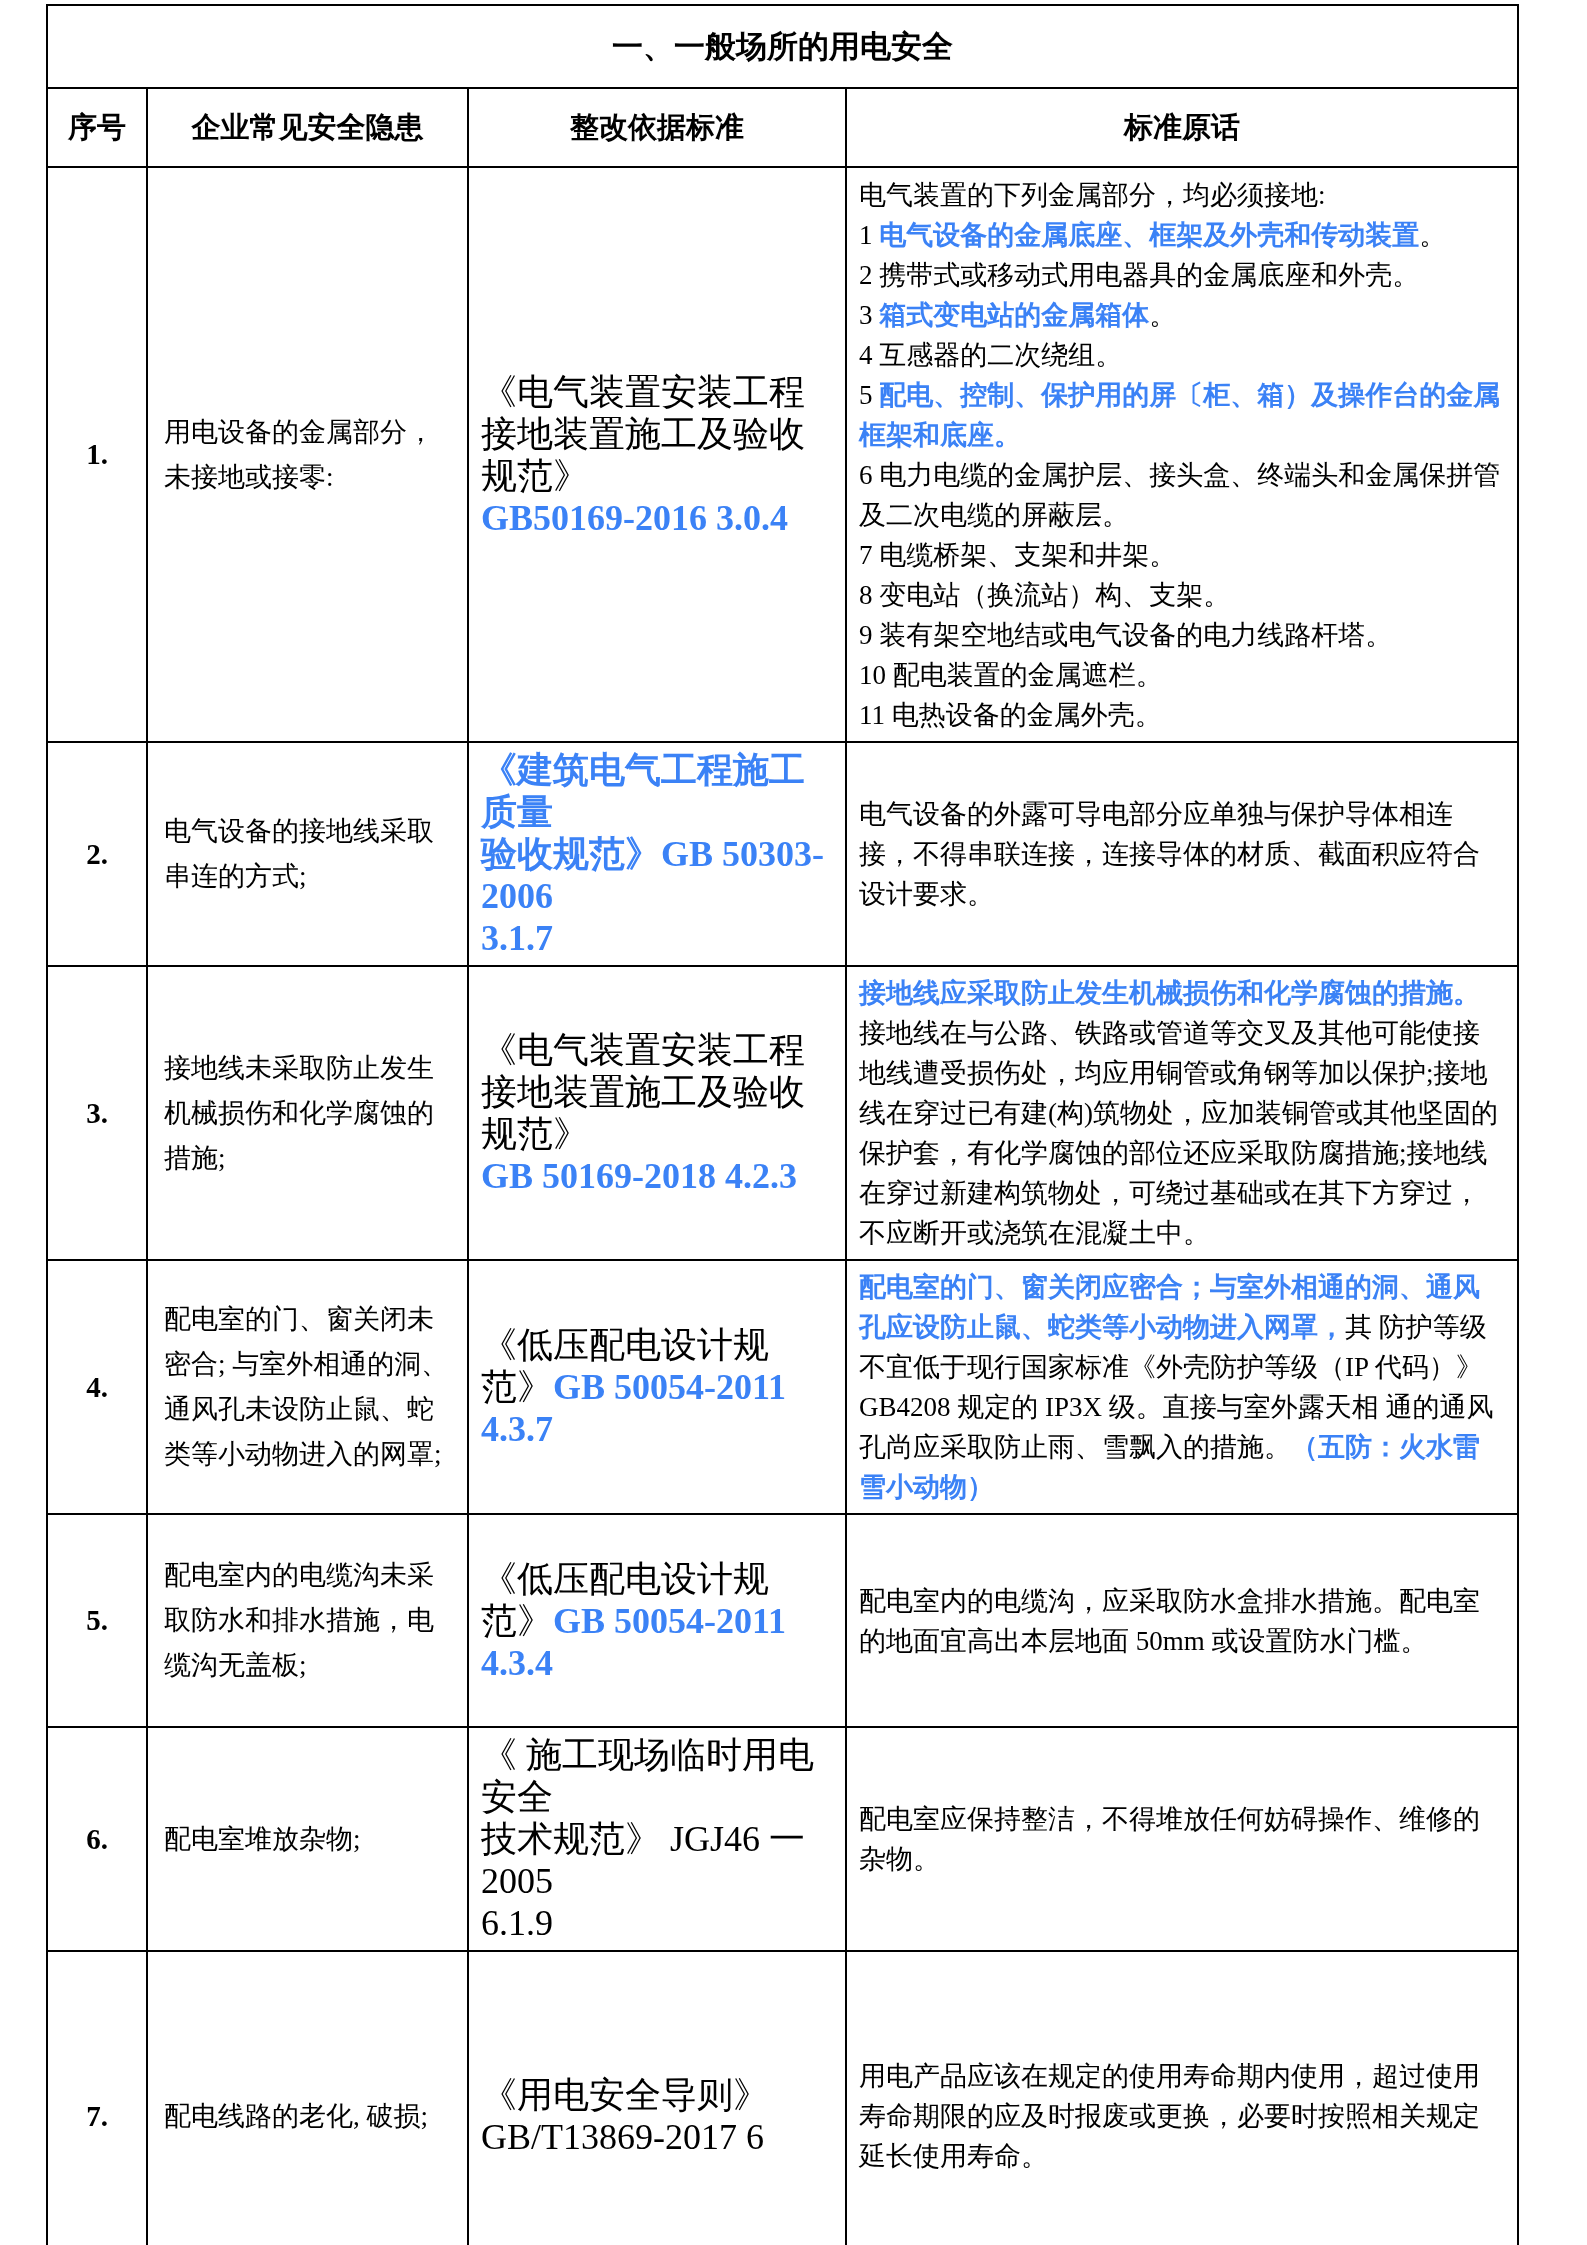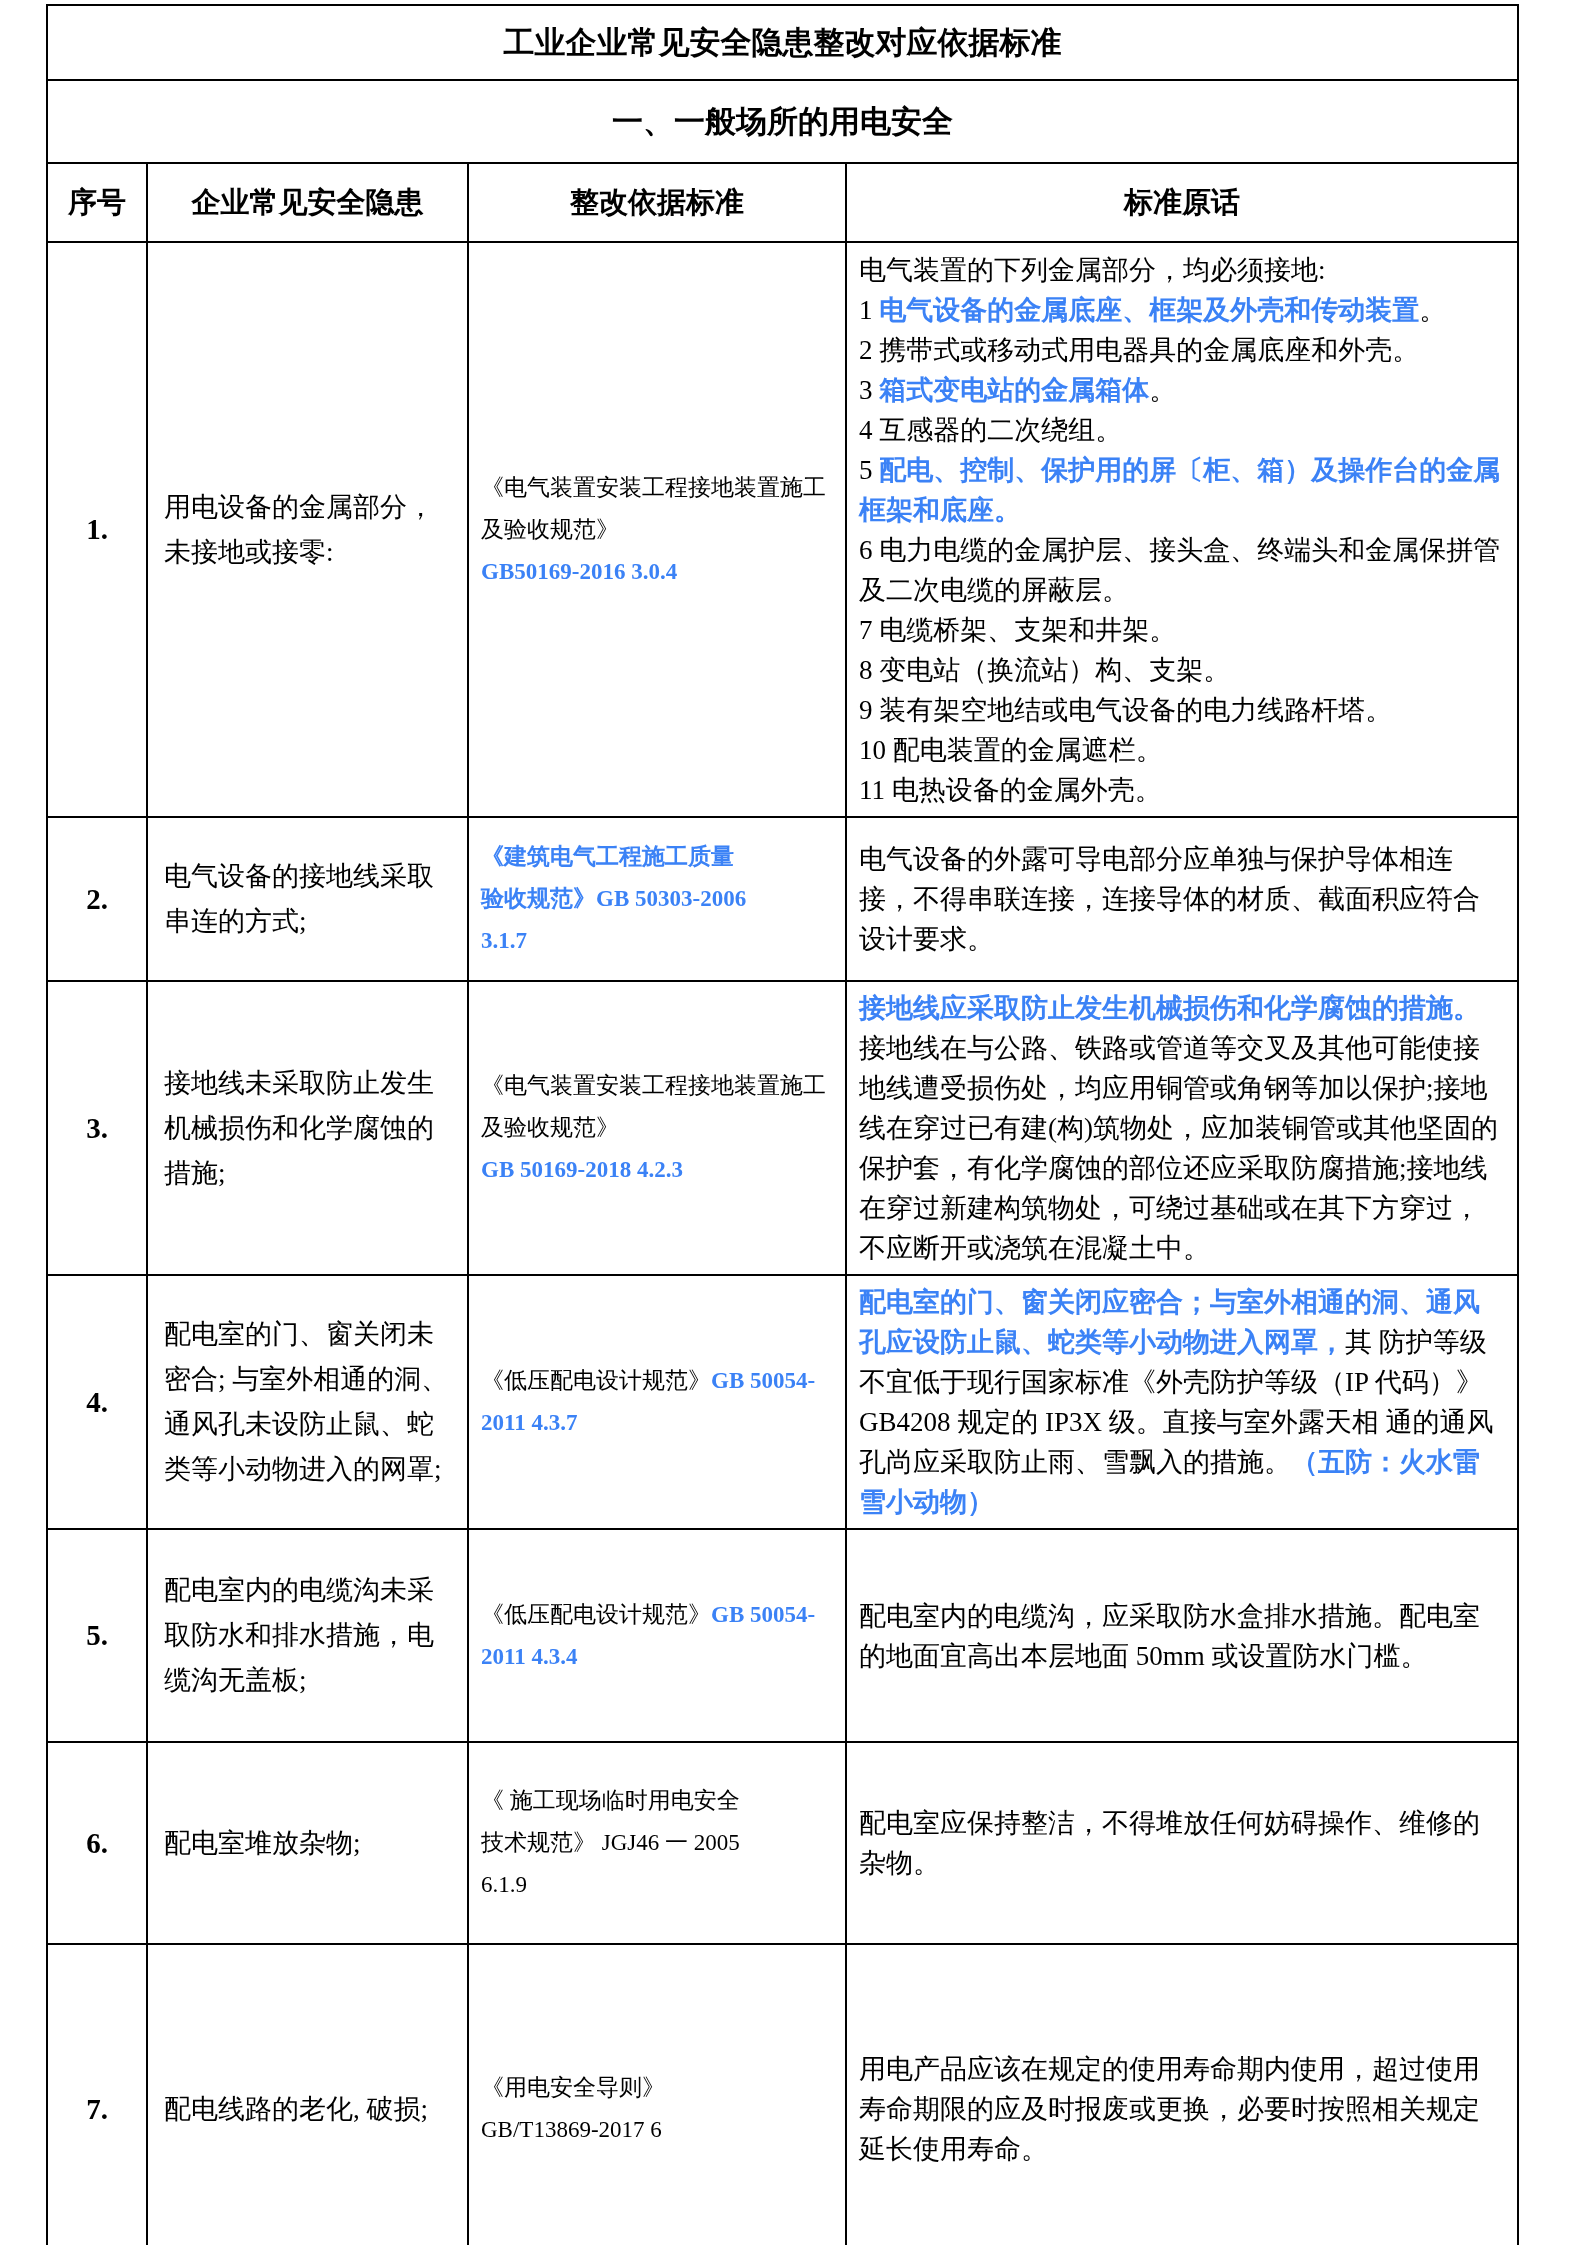--- a/index.html
+++ b/index.html
@@ -33,22 +33,22 @@
     font-weight:bold;font-size:29px;
   }
   .c-no{
     text-align:center;font-weight:bold;font-size:29px;
   }
   .c-hazard{
     font-size:27px;line-height:45px;
     padding:6px 16px 6px 16px;text-align:left;
   }
   .c-basis{
-    font-size:23px;line-height:42px;
-    padding:18px 12px;text-align:left;border-radius:16px;
+    font-size:36px;line-height:42px;
+    padding:6px 12px;text-align:left;border-radius:16px;
   }
   .c-original{
     font-size:27px;line-height:40px;
     padding:6px 12px;text-align:left;margin-left:41px;
   }
   .red{color:#3b82f6;font-weight:bold;}
   tbody tr:nth-child(1){height:575px;}
   tbody tr:nth-child(2){height:150px;}
   tbody tr:nth-child(3){height:292px;}
   tbody tr:nth-child(4){height:244px;}
@@ -60,23 +60,20 @@
 <body>
 
 <table>
   <colgroup>
     <col style="width:100px">
     <col style="width:321px">
     <col style="width:378px">
     <col style="width:672px">
   </colgroup>
   <thead>
-    <tr>
-      <td class="title-cell" colspan="4">工业企业常见安全隐患整改对应依据标准</td>
-    </tr>
     <tr>
       <td class="section-cell" colspan="4">一、一般场所的用电安全</td>
     </tr>
     <tr class="header-row">
       <th>序号</th>
       <th>企业常见安全隐患</th>
       <th>整改依据标准</th>
       <th>标准原话</th>
     </tr>
   </thead>

